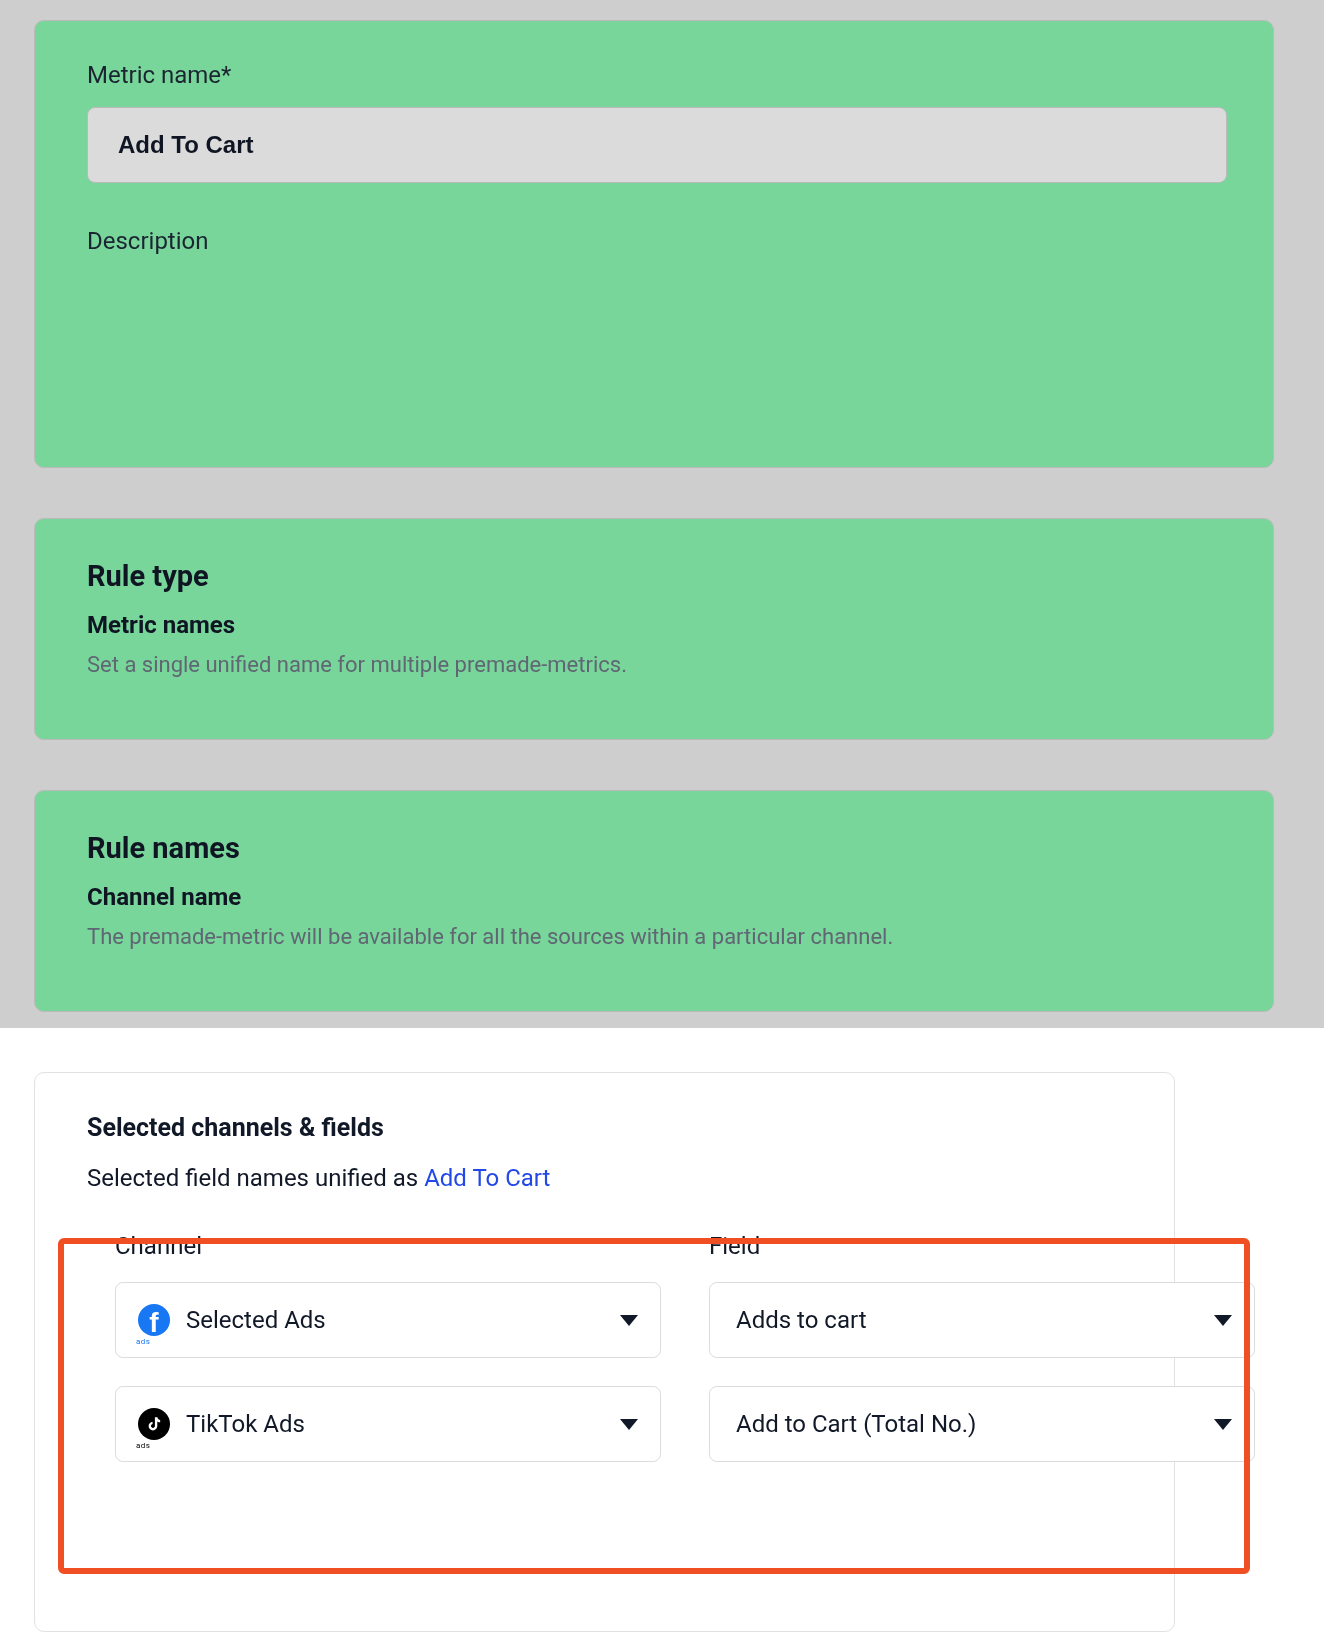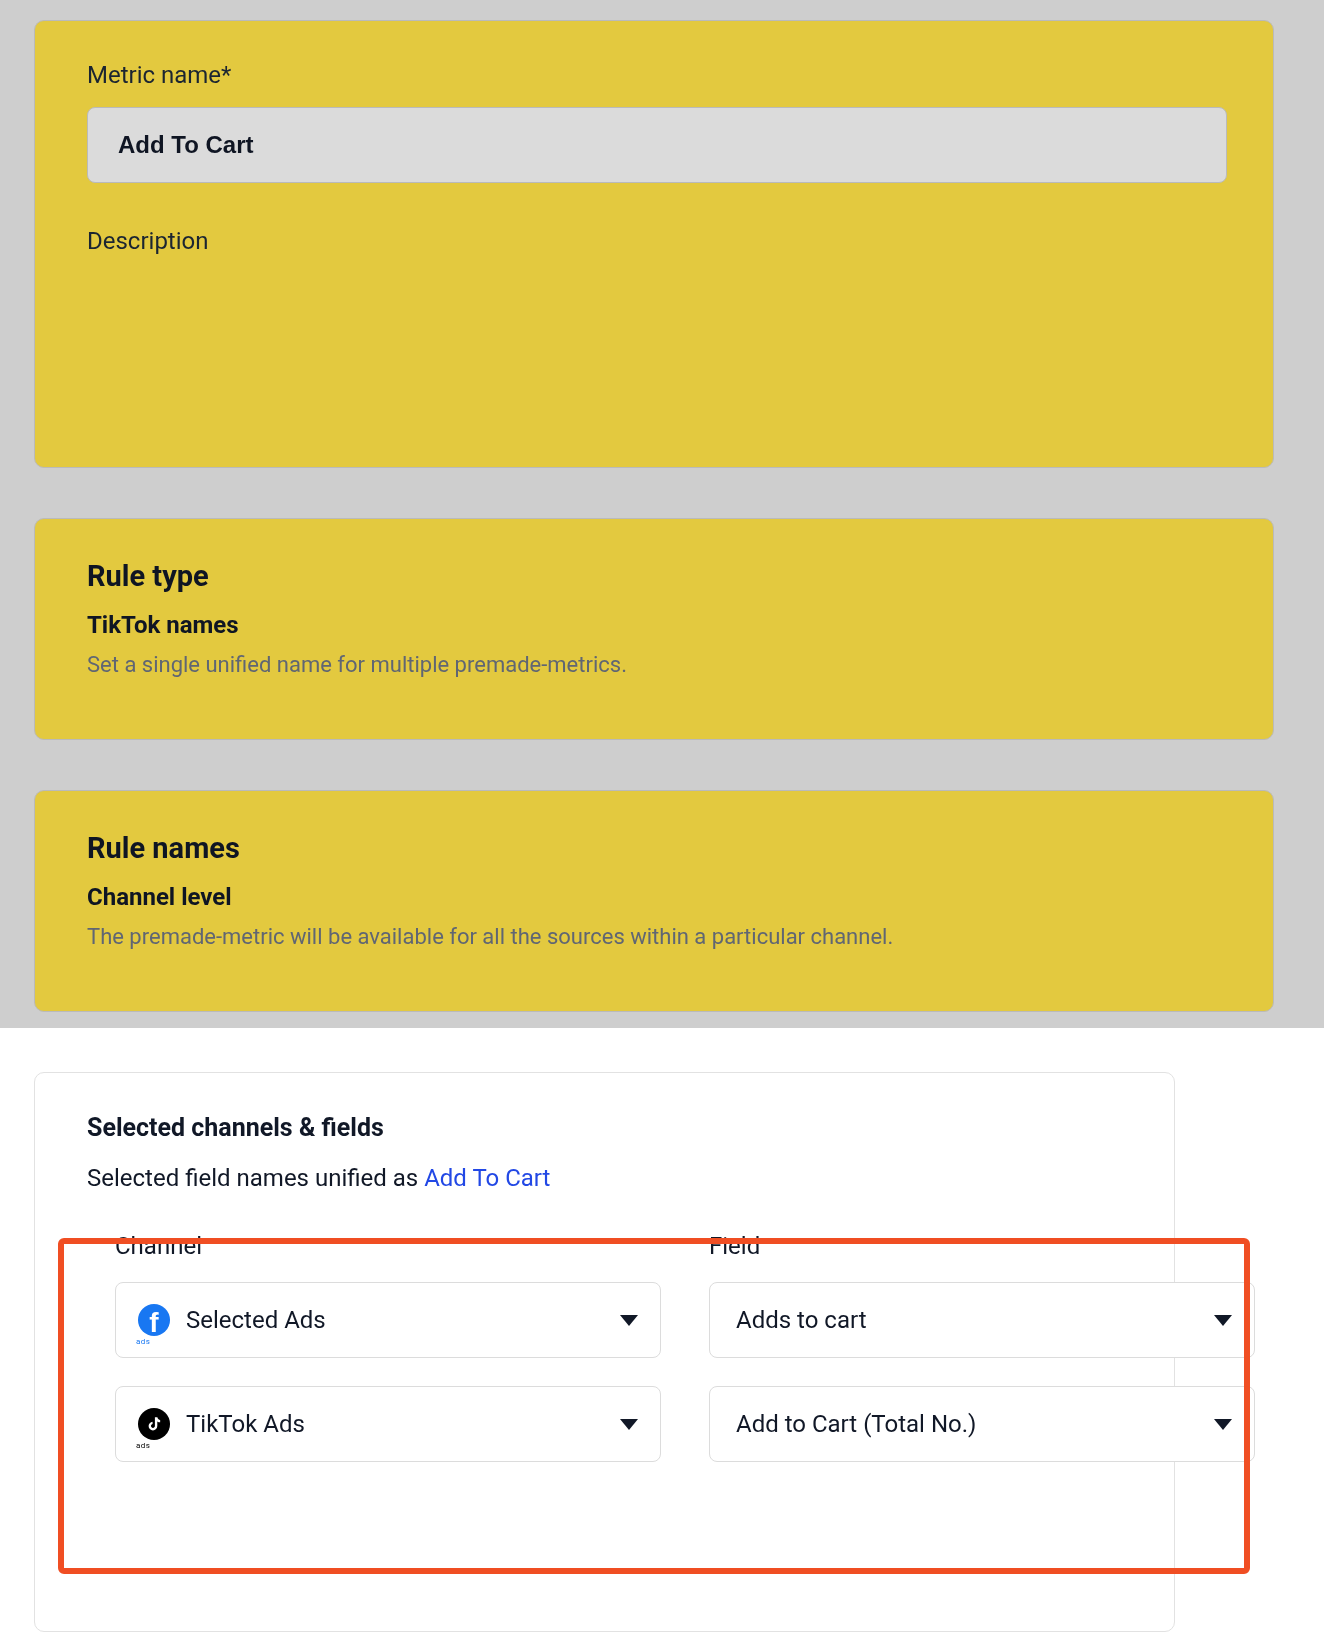--- a/index.html
+++ b/index.html
@@ -16,21 +16,21 @@
     top: 0; left: 0; right: 0;
     height: 1028px;
     background: rgba(0,0,0,0.10);
     pointer-events: none;
     z-index: 50;
   }
 
   
   .card {
     position: absolute;
-    background: #fde047;
+    background: #86efac;
     border: 1px solid #d0d0d0;
     border-radius: 10px;
     padding: 40px 52px;
   }
   .card-light {
     background: #ffffff;
     border: 1px solid #e2e2e2;
   }
 
   .card-metric   { left: 34px; top: 20px;  width: 1240px; height: 448px; }
@@ -218,27 +218,27 @@
     <div class="label">Metric name*</div>
     <input class="text-input" type="text" value="Add To Cart" style="">
   </div>
   <div class="field-group" style="margin-bottom:0;">
     <div class="label">Description</div>
   </div>
 </div>
 
 <div class="card card-ruletype">
   <div class="h2">Rule type</div>
-  <div class="h3">TikTok names</div>
+  <div class="h3">Metric names</div>
   <div class="desc">Set a single unified name for multiple premade-metrics.</div>
 </div>
 
 <div class="card card-rulelevel">
   <div class="h2">Rule names</div>
-  <div class="h3">Channel level</div>
+  <div class="h3">Channel name</div>
   <div class="desc">The premade-metric will be available for all the sources within a particular channel.</div>
 </div>
 
 <div class="white-panel"></div>
 
 <div class="card card-light card-selected">
   <div class="h3" style="font-size:25px;">Selected channels &amp; fields</div>
   <div class="subtext">
     <span>Selected field names unified as </span><span class="unified-name">Add To Cart</span>
   </div>

